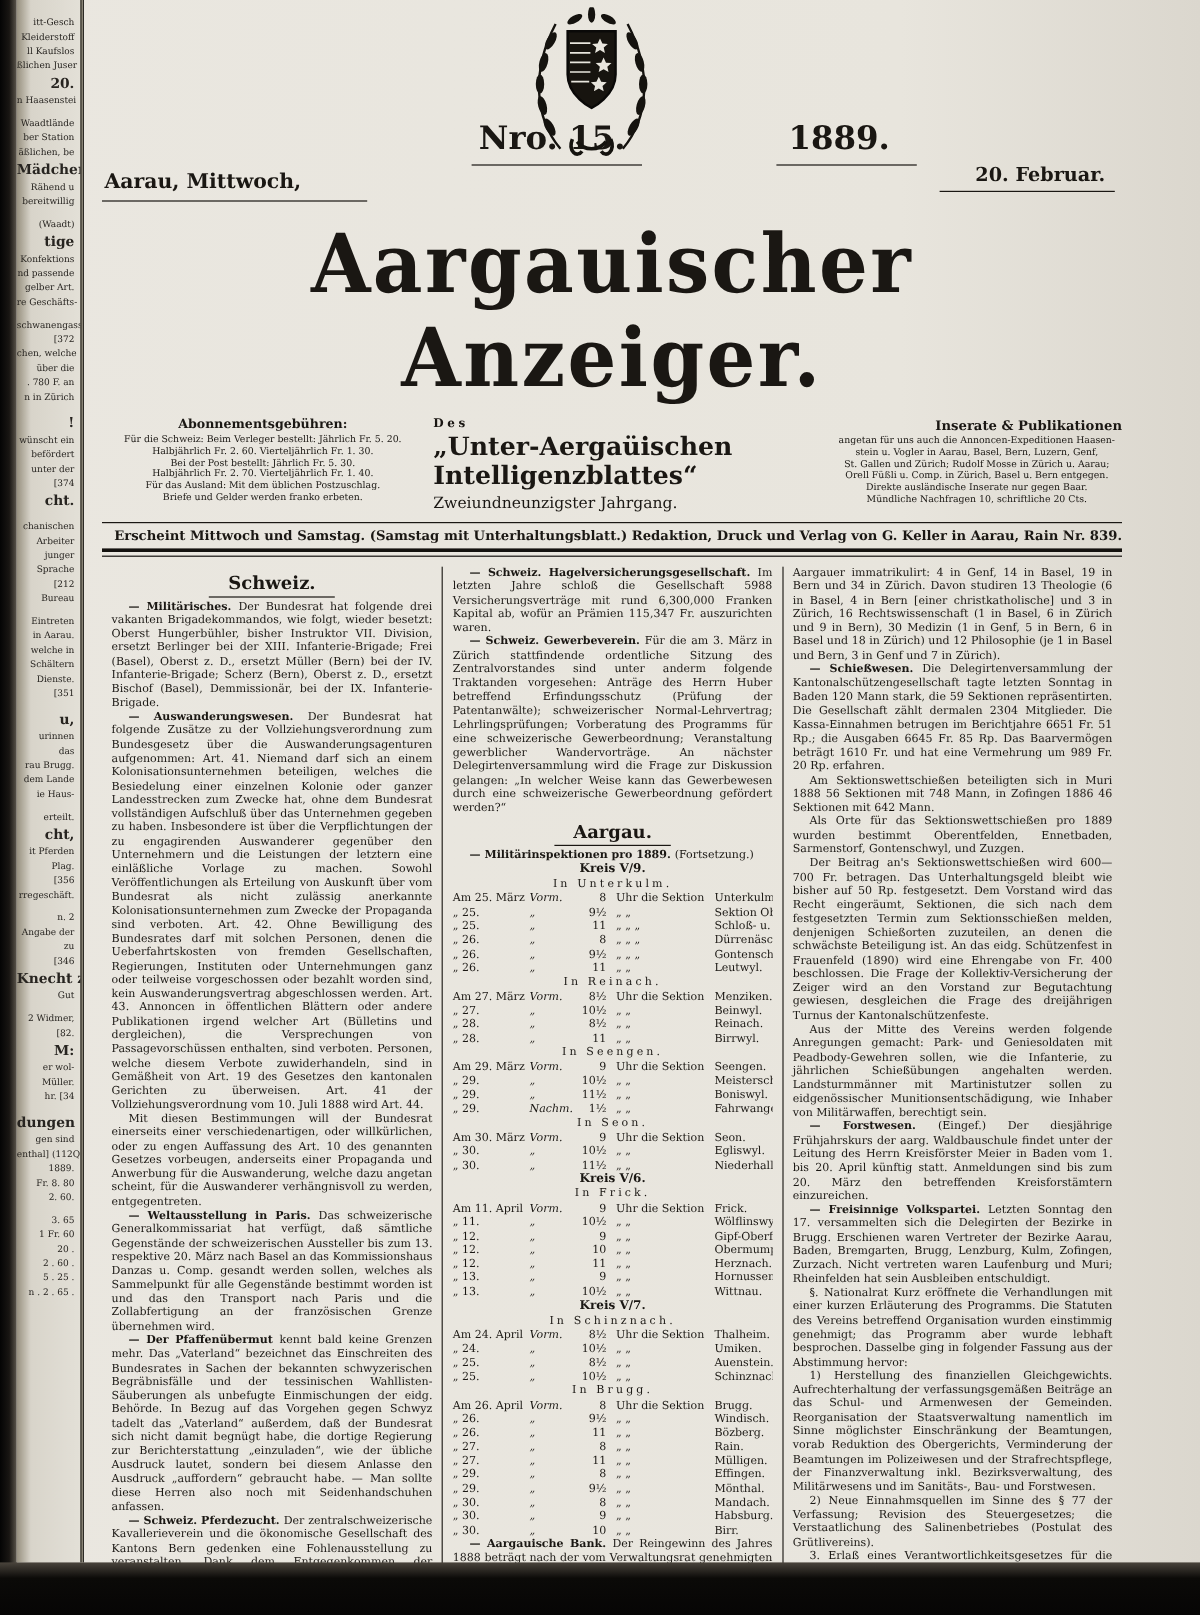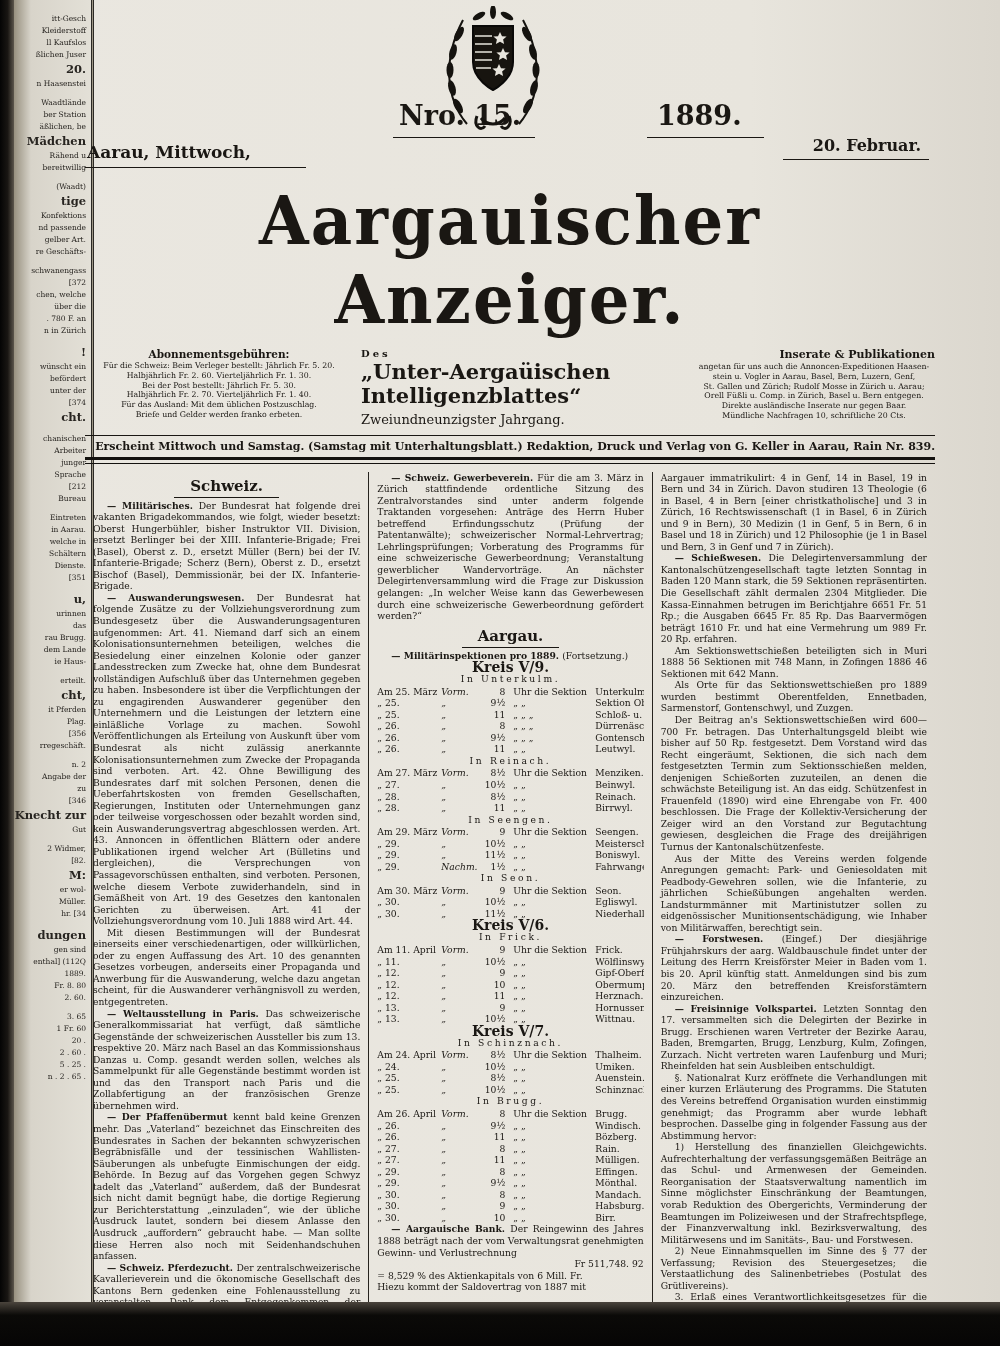--- a/index.html
+++ b/index.html
@@ -3,21 +3,21 @@
 <meta charset="utf-8">
 <style>
   html,body{margin:0;padding:0;background:#35312b;}
   #page{position:relative;width:1000px;height:1346px;overflow:hidden;
         background:linear-gradient(90deg,#eae7e0 0%,#e8e5dd 75%,#dbd7ce 100%);
         font-family:"DejaVu Serif",serif;color:#1a1713;}
   
   #spine{position:absolute;left:0;top:0;width:14px;height:100%;
          background:linear-gradient(90deg,#040404 0%,#191613 55%,#5c564c 100%);}
   
-  #edge-strip{position:absolute;left:14px;top:0;width:80px;height:1302px;overflow:hidden;
+  #edge-strip{position:absolute;left:14px;top:0;width:56px;height:1302px;overflow:hidden;
               background:linear-gradient(90deg,#97907f 0%,#d8d4ca 22%,#e3e0d7 100%);
               border-right:3px double #2c2a25;padding-top:6px;box-sizing:border-box;}
   .frag{font-size:7.5px;line-height:12px;white-space:nowrap;text-align:right;
         padding-right:5px;color:#272420;overflow:hidden;}
   .frag.b{font-size:11.5px;font-weight:bold;line-height:17px;}
   .frag.g{margin-top:7px;}
   
   #bottom-band{position:absolute;left:0;bottom:0;width:100%;height:44px;
                background:linear-gradient(180deg,#4a443c 0%,#0b0a08 30%,#060505 100%);}
   
@@ -55,21 +55,21 @@
   #rule-c{border-top:1.5px solid #14120f;margin-top:2.5px;}
   
   #columns{display:flex;margin-top:8px;height:908px;overflow:hidden;}
   .col{width:33.333%;box-sizing:border-box;padding:0 8px;overflow:hidden;}
   .col+.col{border-left:1px solid #26231e;}
   .section-heading{text-align:center;font-size:15px;font-weight:bold;margin:5px 0 5px;}
   .section-heading span{border-bottom:1px solid #1a1713;padding:0 16px 2px;}
   .para{font-size:9.2px;line-height:11.55px;text-align:justify;text-indent:14px;margin:0;}
   .para.noindent{text-indent:0;}
   .lead{font-weight:bold;}
-  .center-line{text-align:center;font-size:14px;line-height:12px;}
+  .center-line{text-align:center;font-size:10px;line-height:12px;}
   .center-line.b{font-weight:bold;}
   .spaced-line{text-align:center;font-size:9.2px;line-height:12.5px;letter-spacing:2.6px;}
   .insp-row{display:flex;font-size:9.2px;line-height:11.55px;}
   .c-day{width:64px;white-space:nowrap;}
   .c-md{width:42px;font-style:italic;}
   .c-hr{width:30px;text-align:right;padding-right:8px;box-sizing:border-box;}
   .c-uhr{width:82px;}
   .c-name{flex:1;white-space:nowrap;overflow:hidden;}
   .bank-row{display:flex;font-size:9.2px;line-height:11.55px;}
   .bank-text{flex:1;padding-right:4px;text-align:justify;}
@@ -247,20 +247,21 @@
       <div class="col">
           <div class="section-heading"><span>Schweiz.</span></div>
           <p class="para"><span class="lead">— Militärisches. </span>Der Bundesrat hat folgende drei vakanten Brigadekommandos, wie folgt, wieder besetzt: Oberst Hungerbühler, bisher Instruktor VII. Division, ersetzt Berlinger bei der XIII. Infanterie-Brigade; Frei (Basel), Oberst z. D., ersetzt Müller (Bern) bei der IV. Infanterie-Brigade; Scherz (Bern), Oberst z. D., ersetzt Bischof (Basel), Demmissionär, bei der IX. Infanterie-Brigade.</p>
           <p class="para"><span class="lead">— Auswanderungswesen. </span>Der Bundesrat hat folgende Zusätze zu der Vollziehungsverordnung zum Bundesgesetz über die Auswanderungsagenturen aufgenommen: Art. 41. Niemand darf sich an einem Kolonisationsunternehmen beteiligen, welches die Besiedelung einer einzelnen Kolonie oder ganzer Landesstrecken zum Zwecke hat, ohne dem Bundesrat vollständigen Aufschluß über das Unternehmen gegeben zu haben. Insbesondere ist über die Verpflichtungen der zu engagirenden Auswanderer gegenüber den Unternehmern und die Leistungen der letztern eine einläßliche Vorlage zu machen. Sowohl Veröffentlichungen als Erteilung von Auskunft über vom Bundesrat als nicht zulässig anerkannte Kolonisationsunternehmen zum Zwecke der Propaganda sind verboten. Art. 42. Ohne Bewilligung des Bundesrates darf mit solchen Personen, denen die Ueberfahrtskosten von fremden Gesellschaften, Regierungen, Instituten oder Unternehmungen ganz oder teilweise vorgeschossen oder bezahlt worden sind, kein Auswanderungsvertrag abgeschlossen werden. Art. 43. Annoncen in öffentlichen Blättern oder andere Publikationen irgend welcher Art (Bülletins und dergleichen), die Versprechungen von Passagevorschüssen enthalten, sind verboten. Personen, welche diesem Verbote zuwiderhandeln, sind in Gemäßheit von Art. 19 des Gesetzes den kantonalen Gerichten zu überweisen. Art. 41 der Vollziehungsverordnung vom 10. Juli 1888 wird Art. 44.</p>
           <p class="para">Mit diesen Bestimmungen will der Bundesrat einerseits einer verschiedenartigen, oder willkürlichen, oder zu engen Auffassung des Art. 10 des genannten Gesetzes vorbeugen, anderseits einer Propaganda und Anwerbung für die Auswanderung, welche dazu angetan scheint, für die Auswanderer verhängnisvoll zu werden, entgegentreten.</p>
           <p class="para"><span class="lead">— Weltausstellung in Paris. </span>Das schweizerische Generalkommissariat hat verfügt, daß sämtliche Gegenstände der schweizerischen Aussteller bis zum 13. respektive 20. März nach Basel an das Kommissionshaus Danzas u. Comp. gesandt werden sollen, welches als Sammelpunkt für alle Gegenstände bestimmt worden ist und das den Transport nach Paris und die Zollabfertigung an der französischen Grenze übernehmen wird.</p>
           <p class="para"><span class="lead">— Der Pfaffenübermut </span>kennt bald keine Grenzen mehr. Das „Vaterland“ bezeichnet das Einschreiten des Bundesrates in Sachen der bekannten schwyzerischen Begräbnisfälle und der tessinischen Wahllisten-Säuberungen als unbefugte Einmischungen der eidg. Behörde. In Bezug auf das Vorgehen gegen Schwyz tadelt das „Vaterland“ außerdem, daß der Bundesrat sich nicht damit begnügt habe, die dortige Regierung zur Berichterstattung „einzuladen“, wie der übliche Ausdruck lautet, sondern bei diesem Anlasse den Ausdruck „auffordern“ gebraucht habe. — Man sollte diese Herren also noch mit Seidenhandschuhen anfassen.</p>
           <p class="para"><span class="lead">— Schweiz. Pferdezucht. </span>Der zentralschweizerische Kavallerieverein und die ökonomische Gesellschaft des Kantons Bern gedenken eine Fohlenausstellung zu veranstalten. Dank dem Entgegenkommen der Militärbehörden, welche die Militärstallungen in Bern zur Verfügung stellen, konnte der Zeitpunkt der Ausstellung nunmehr auf den 2. bis 5. Mai festgesetzt werden. Das Ausstellungsgebiet umfaßt die Zentralschweiz, nämlich die Kantone Bern, Luzern, Aargau, Solothurn, Baselland und Baselstadt und den deutsch sprechenden Teil des Kantons Freiburg. Zur Ausstellung gelangen Fohlen und Pferde, welche in der Schweiz geboren sind und von vom Bunde subventionirten oder anerkannten Hengsten abstammen, im Alter von 1 bis 5 Jahren, ohne Unterschied des Geschlechtes, die Hengste aber werden nur als Zuchtprodukt, nicht als Zuchttier beurteilt. Ueberdies ist für die vier- und fünfjährigen Pferde zu bemerken, ob sie an einem der beabsichtigten Rennen teilnehmen wollen und an welchem.</p>
         </div>
       <div class="col">
+          <p class="para"><span class="lead">— Schweiz. Hagelversicherungsgesellschaft. </span>Im letzten Jahre schloß die Gesellschaft 5988 Versicherungsverträge mit rund 6,300,000 Franken Kapital ab, wofür an Prämien 115,347 Fr. auszurichten waren.</p>
           <p class="para"><span class="lead">— Schweiz. Gewerbeverein. </span>Für die am 3. März in Zürich stattfindende ordentliche Sitzung des Zentralvorstandes sind unter anderm folgende Traktanden vorgesehen: Anträge des Herrn Huber betreffend Erfindungsschutz (Prüfung der Patentanwälte); schweizerischer Normal-Lehrvertrag; Lehrlingsprüfungen; Vorberatung des Programms für eine schweizerische Gewerbeordnung; Veranstaltung gewerblicher Wandervorträge. An nächster Delegirtenversammlung wird die Frage zur Diskussion gelangen: „In welcher Weise kann das Gewerbewesen durch eine schweizerische Gewerbeordnung gefördert werden?“</p>
           <div class="section-heading"><span>Aargau.</span></div>
           <p class="para"><span class="lead">— Militärinspektionen pro 1889. </span>(Fortsetzung.)</p>
           <div class="center-line b">Kreis V/9.</div>
           <div class="spaced-line">In Unterkulm.</div>
           <div class="insp-row">
             <span class="c-day">Am 25. März</span>
             <span class="c-md">Vorm.</span>
             <span class="c-hr">8</span>
             <span class="c-uhr">Uhr die Sektion</span>

